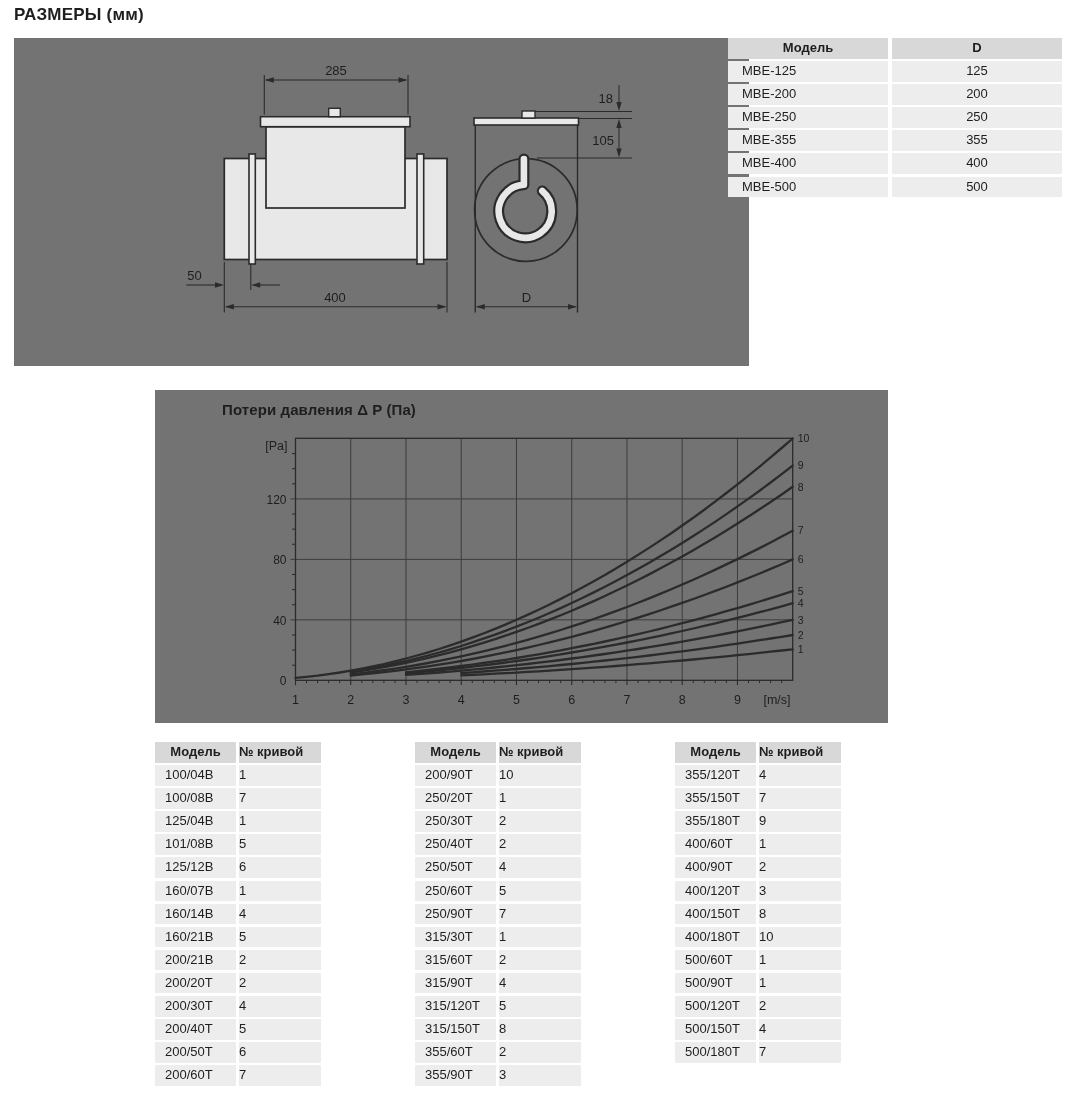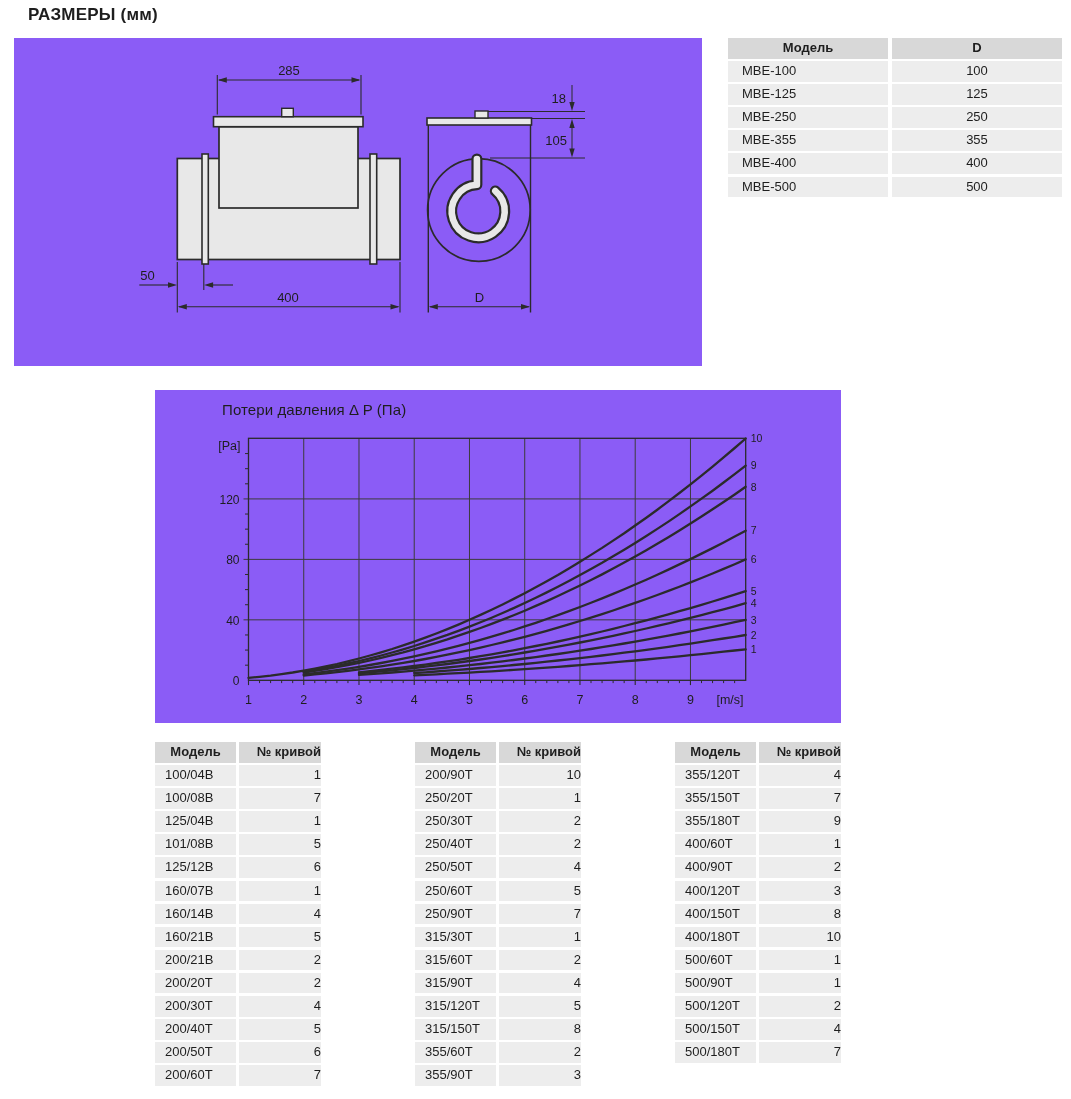--- a/index.html
+++ b/index.html
@@ -1,33 +1,33 @@
 <!DOCTYPE html>
 <html><head>
 <meta charset="utf-8">
 <style>
   html,body{margin:0;padding:0;background:#fff;}
   .page{position:relative;width:1071px;height:1099px;background:#ffffff;
         font-family:"Liberation Sans", sans-serif;color:#1e1e1e;overflow:hidden;}
-  .h1{position:absolute;left:28px;top:5px;font-size:17px;font-weight:700;letter-spacing:.2px;}
-  .panel{position:absolute;background:#8b5cf6;}
+  .h1{position:absolute;left:14px;top:5px;font-size:17px;font-weight:700;letter-spacing:.2px;}
+  .panel{position:absolute;background:#737373;padding-left:47px;}
   .drawing-panel{left:14px;top:38px;width:688px;height:328px;}
   .chart-panel{left:155px;top:390px;width:686px;height:333px;}
-  .chart-title{position:absolute;left:67px;top:11px;font-size:15px;font-weight:400;letter-spacing:.1px;}
+  .chart-title{position:absolute;left:67px;top:11px;font-size:15px;font-weight:700;letter-spacing:.1px;}
   svg{display:block;}
   .dimtext{font-size:13px;fill:#1e1e1e;font-family:"Liberation Sans",sans-serif;}
   
   .dtable{position:absolute;display:flex;flex-direction:column;gap:2.6px;font-size:13px;}
   .trow{display:flex;gap:3px;}
   .mbe .trow{gap:4px;}
   .tcell{background:#ededed;height:20.5px;line-height:20.5px;box-sizing:border-box;white-space:nowrap;}
   .thead .tcell{background:#d8d8d8;font-weight:700;text-align:center;}
   .ctable .c1{width:81px;padding-left:10px;}
   .ctable .thead .c1{padding-left:0;text-align:center;}
-  .ctable .c2{width:82px;text-align:right;}
+  .ctable .c2{width:82px;text-align:left;}
   .mbe .c1{width:160px;padding-left:14px;}
   .mbe .thead .c1{padding-left:0;text-align:center;}
   .mbe .c2{width:170px;text-align:center;}
   .t1{left:155px;top:742px;}
   .t2{left:415px;top:742px;}
   .t3{left:675px;top:742px;}
   .mbe{left:728px;top:38px;}
   .chart-svg text{font-family:"Liberation Sans",sans-serif;fill:#1e1e1e;}
 </style>
 </head>
@@ -107,26 +107,26 @@
       </g>
     </svg>
   </section>
 
   <div class="dtable mbe">
       <div class="trow thead">
         <div class="tcell c1">Модель</div>
         <div class="tcell c2">D</div>
       </div>
       <div class="trow">
-        <div class="tcell c1">MBE-100</div>
-        <div class="tcell c2">100</div>
-      </div>
-      <div class="trow">
         <div class="tcell c1">MBE-125</div>
         <div class="tcell c2">125</div>
+      </div>
+      <div class="trow">
+        <div class="tcell c1">MBE-200</div>
+        <div class="tcell c2">200</div>
       </div>
       <div class="trow">
         <div class="tcell c1">MBE-250</div>
         <div class="tcell c2">250</div>
       </div>
       <div class="trow">
         <div class="tcell c1">MBE-355</div>
         <div class="tcell c2">355</div>
       </div>
       <div class="trow">

